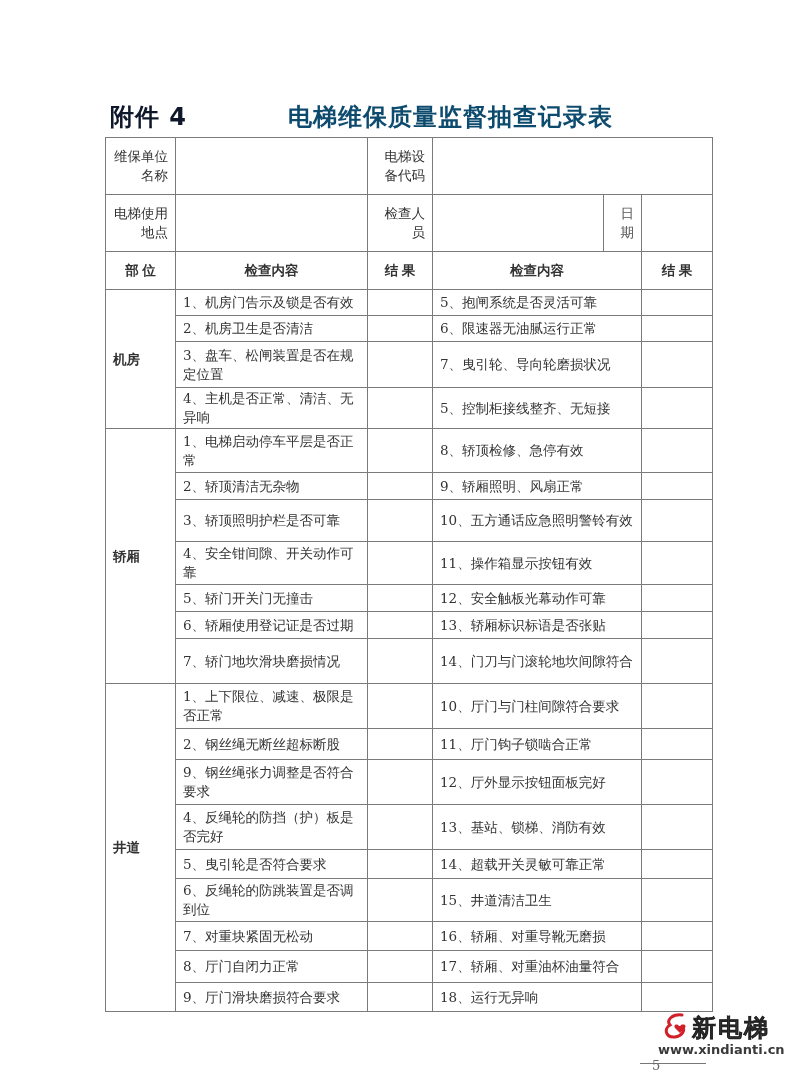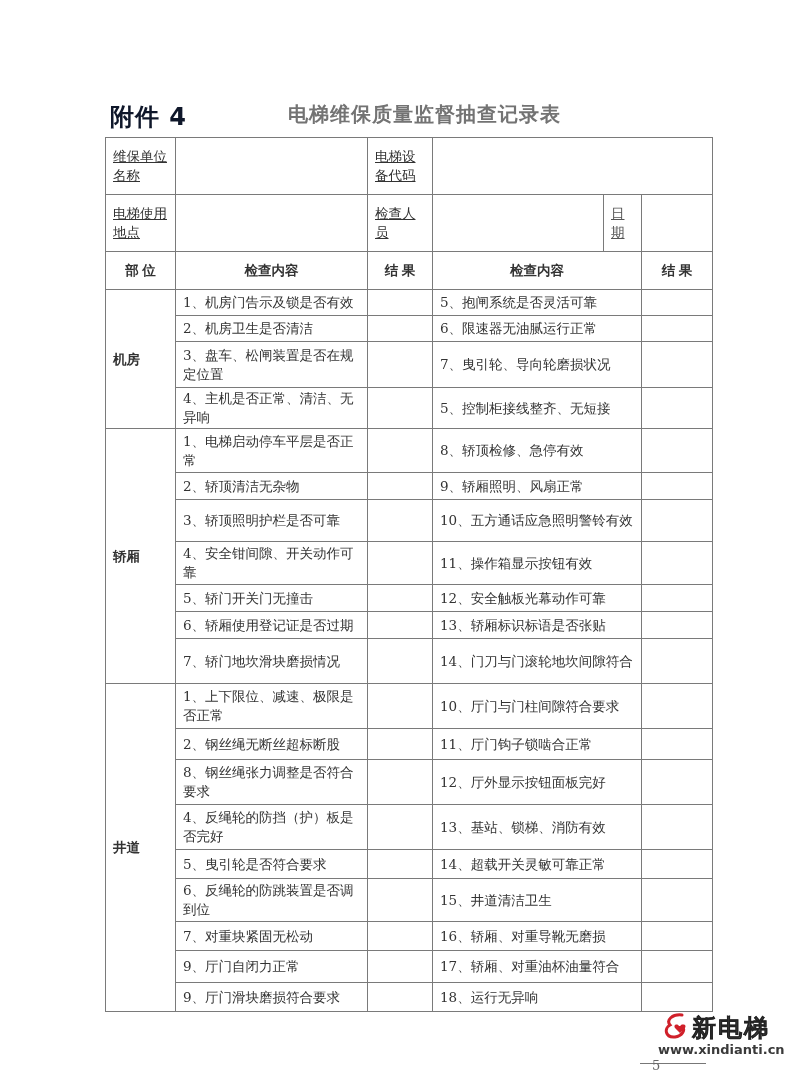--- a/index.html
+++ b/index.html
@@ -1,26 +1,26 @@
 <!DOCTYPE html>
 <html><head>
 <meta charset="utf-8">
 <style>
   html, body { margin:0; padding:0; background:#ffffff; }
   body { width:800px; height:1074px; position:relative; overflow:hidden;
          font-family:"DejaVu Serif","Liberation Serif",serif; color:#2a2a2a; }
   .attach { position:absolute; left:110px; top:101px; font-size:24px; font-weight:bold;
             font-family:"DejaVu Sans","Liberation Sans",sans-serif; color:#0f172a; letter-spacing:1px; }
-  .title { position:absolute; left:288px; top:101px; font-size:20px; font-weight:bold;
-           font-family:"DejaVu Sans","Liberation Sans",sans-serif; color:#737373; letter-spacing:1px; }
+  .title { position:absolute; left:288px; top:101px; font-size:24px; font-weight:bold;
+           font-family:"DejaVu Sans","Liberation Sans",sans-serif; color:#0c4a6e; letter-spacing:1px; }
   table.form { position:absolute; left:105px; top:137px; border-collapse:collapse;
                table-layout:fixed; width:607px; }
   table.form td { border:1px solid #7a7a7a; padding:0 7px; font-size:13.5px; line-height:19px;
                   vertical-align:middle; color:#333; overflow:hidden; }
-  td.lbl { text-align:left; font-size:13.5px; padding:0 4px;text-decoration:underline; }
+  td.lbl { text-align:right; font-size:13.5px; padding:0 4px; }
   td.hdr { text-align:center; font-weight:bold; font-size:15px;
            font-family:Liberation Serif, serif; color:#111; }
   td.sec { text-align:left; font-weight:bold; font-size:15px;
            font-family:"DejaVu Sans","Liberation Sans",sans-serif; color:#111; }
   td.item { text-align:left; }
   td.res { }
   .wm { position:absolute; left:662px; top:1012px; }
   .wm-logo { position:absolute; left:0; top:0; width:28px; height:28px; }
   .wm-cn { position:absolute; left:30px; top:0; font-size:24px; font-weight:bold; color:#4a4a4a;
            font-family:"DejaVu Sans","Liberation Sans",sans-serif; letter-spacing:2px;
@@ -146,21 +146,21 @@
     <td class="item" colspan="2">10、厅门与门柱间隙符合要求</td>
     <td class="res"></td>
   </tr>
   <tr style="height:31px">
     <td class="item">2、钢丝绳无断丝超标断股</td>
     <td class="res"></td>
     <td class="item" colspan="2">11、厅门钩子锁啮合正常</td>
     <td class="res"></td>
   </tr>
   <tr style="height:45px">
-    <td class="item">8、钢丝绳张力调整是否符合要求</td>
+    <td class="item">9、钢丝绳张力调整是否符合要求</td>
     <td class="res"></td>
     <td class="item" colspan="2">12、厅外显示按钮面板完好</td>
     <td class="res"></td>
   </tr>
   <tr style="height:45px">
     <td class="item">4、反绳轮的防挡（护）板是否完好</td>
     <td class="res"></td>
     <td class="item" colspan="2">13、基站、锁梯、消防有效</td>
     <td class="res"></td>
   </tr>
@@ -176,21 +176,21 @@
     <td class="item" colspan="2">15、井道清洁卫生</td>
     <td class="res"></td>
   </tr>
   <tr style="height:29px">
     <td class="item">7、对重块紧固无松动</td>
     <td class="res"></td>
     <td class="item" colspan="2">16、轿厢、对重导靴无磨损</td>
     <td class="res"></td>
   </tr>
   <tr style="height:32px">
-    <td class="item">9、厅门自闭力正常</td>
+    <td class="item">8、厅门自闭力正常</td>
     <td class="res"></td>
     <td class="item" colspan="2">17、轿厢、对重油杯油量符合</td>
     <td class="res"></td>
   </tr>
   <tr style="height:29px">
     <td class="item">9、厅门滑块磨损符合要求</td>
     <td class="res"></td>
     <td class="item" colspan="2">18、运行无异响</td>
     <td class="res"></td>
   </tr>

